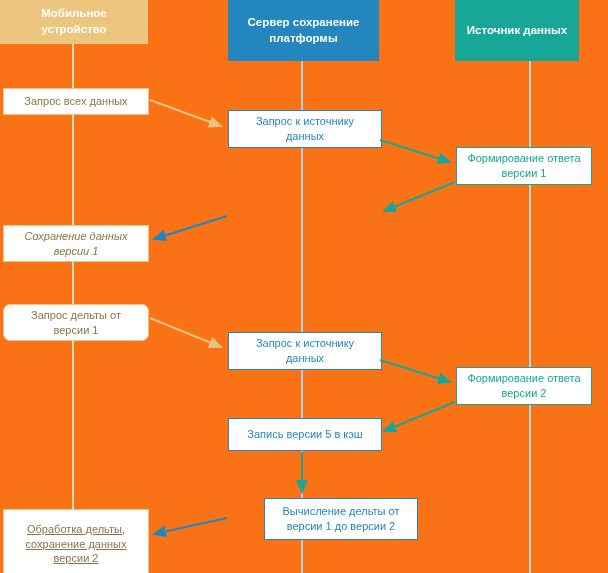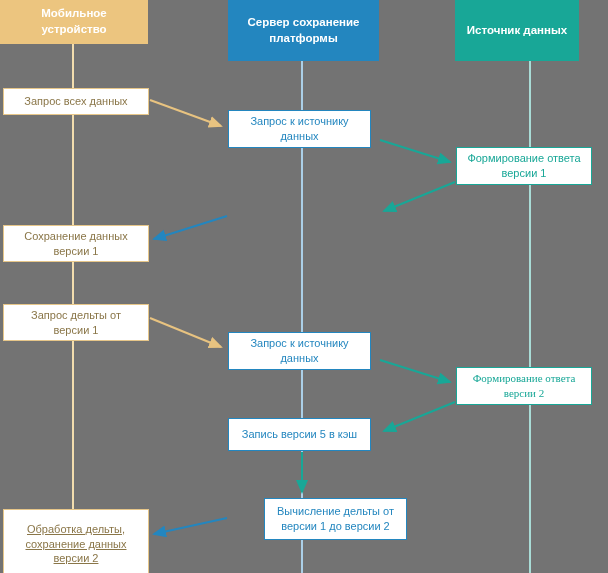--- a/index.html
+++ b/index.html
@@ -1,19 +1,19 @@
 <!DOCTYPE html>
 <html><head>
 <meta charset="utf-8">
 <style>
   html,body{margin:0;padding:0;background:#ffffff;}
   #canvas{
     position:relative;
     width:608px;height:573px;
-    background:#737373;
+    background:#f97316;
     font-family:"Liberation Sans", sans-serif;
     overflow:hidden;
   }
   .lane-header{
     position:absolute;
     display:flex;align-items:center;justify-content:center;
     text-align:center;
     color:#ffffff;
     font-size:11.5px;font-weight:bold;
     line-height:1.35;
@@ -34,21 +34,21 @@
     position:absolute;
     background:#ffffff;
     display:flex;align-items:center;justify-content:center;
     text-align:center;
     font-size:11px;line-height:1.35;
     padding:3px 8px;
     box-sizing:border-box;
     z-index:2;
   }
   .node-mobile{border:1px solid #e6c689;color:#8a7648;left:3px;width:146px;}
-  .node-server{border:1px solid #2386bf;color:#2386bf;left:228px;width:143px;}
+  .node-server{border:1px solid #2386bf;color:#2386bf;left:228px;width:154px;}
   .node-source{border:1px solid #18a797;color:#18a797;left:456px;width:136px;}
 
   #arrows{
     position:absolute;left:0;top:0;width:608px;height:573px;
     z-index:3;pointer-events:none;
   }
 </style>
 </head>
 <body>
 
@@ -62,31 +62,31 @@
   </div>
   <div class="lane-header hdr-source">
     <span>Источник данных</span>
   </div>
 
   <div class="lifeline ll-mobile"></div>
   <div class="lifeline ll-server"></div>
   <div class="lifeline ll-source"></div>
 
   <div class="node node-mobile" style="top:88px;height:27px;">Запрос всех данных</div>
-  <div class="node node-mobile" style="top:225px;height:37px;">Сохранение данных версии 1</div>
-  <div class="node node-mobile" style="top:304px;height:37px;">Запрос дельты от версии 1</div>
+  <div class="node node-mobile" style="top:225px;height:37px;font-style:italic;">Сохранение данных версии 1</div>
+  <div class="node node-mobile" style="top:304px;height:37px;border-radius:7px;">Запрос дельты от версии 1</div>
   <div class="node node-mobile" style="top:509px;height:70px;text-decoration:underline;">Обработка дельты, сохранение данных версии 2</div>
 
   <div class="node node-server" style="top:110px;height:38px;">Запрос к источнику данных</div>
   <div class="node node-server" style="top:332px;height:38px;">Запрос к источнику данных</div>
   <div class="node node-server" style="top:418px;height:33px;">Запись версии 5 в кэш</div>
   <div class="node node-server" style="top:498px;height:42px;margin-left:36px;">Вычисление дельты от версии 1 до версии 2</div>
 
   <div class="node node-source" style="top:147px;height:38px;">Формирование ответа версии 1</div>
-  <div class="node node-source" style="top:367px;height:38px;font-family:Liberation Serif, serif;">Формирование ответа версии 2</div>
+  <div class="node node-source" style="top:367px;height:38px;">Формирование ответа версии 2</div>
 
   <svg id="arrows" viewBox="0 0 608 573" xmlns="http://www.w3.org/2000/svg">
     <defs>
       <marker id="head-tan" markerWidth="8" markerHeight="8" refX="6" refY="3" orient="auto">
         <path d="M0,0 L7,3 L0,6 z" fill="#e8c380"></path>
       </marker>
       <marker id="head-blue" markerWidth="8" markerHeight="8" refX="6" refY="3" orient="auto">
         <path d="M0,0 L7,3 L0,6 z" fill="#2386bf"></path>
       </marker>
       <marker id="head-teal" markerWidth="8" markerHeight="8" refX="6" refY="3" orient="auto">

